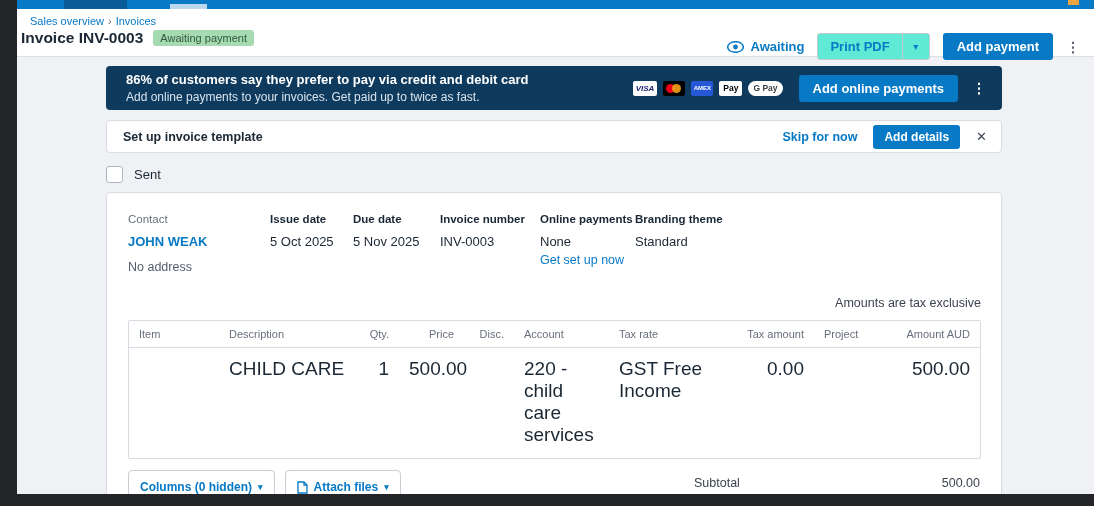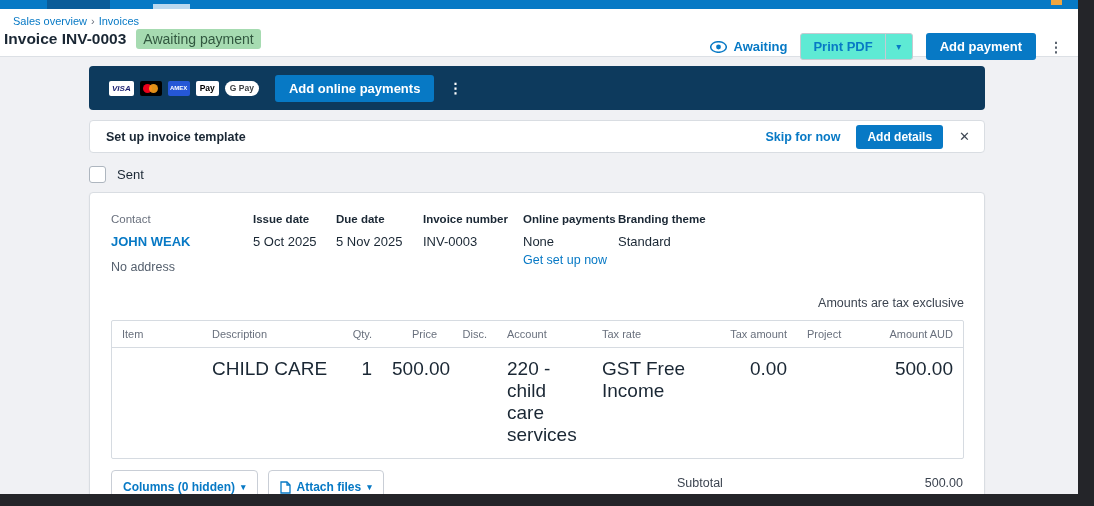--- a/index.html
+++ b/index.html
@@ -1,34 +1,34 @@
 <!DOCTYPE html>
 <html><head>
 <meta charset="utf-8">
 <style>
   * { margin:0; padding:0; box-sizing:border-box; }
   html,body { width:1094px; height:506px; font-family:"Liberation Sans", sans-serif; }
   body { background:#242529; position:relative; overflow:hidden; }
 
-  .viewport { position:absolute; left:0; top:0; width:1078px; height:494px; background:#F0F1F4; overflow:hidden; }
+  .viewport { position:absolute; left:17px; top:0; width:1078px; height:494px; background:#F0F1F4; overflow:hidden; }
 
   
   .topnav { position:relative; height:9px; background:#0779C5; }
   .topnav .seg-dark { position:absolute; left:47px; top:0; width:63px; height:9px; background:#0A5C99; }
   .topnav .seg-light { position:absolute; left:153px; top:4px; width:37px; height:5px; background:#BBD8EF; }
   .topnav .avatar { position:absolute; right:16px; top:0; width:11px; height:5px; background:#EFA53F; }
 
   
   .page-header { position:relative; height:48px; background:#fff; border-bottom:1px solid #DCE0E5; padding-left:13px; }
   .breadcrumb { padding-top:6px; font-size:11px; color:#0779C5; }
   .breadcrumb a { color:#0779C5; text-decoration:none; }
   .breadcrumb .sep { color:#69707D; margin:0 4px; }
   .title-row { display:flex; align-items:center; margin-left:-9px; margin-top:2px; }
   .page-title { font-size:15.5px; font-weight:bold; color:#1A2734; }
-  .status-badge { margin-left:10px; background:#A6DBB1; color:#31573F; font-size:14px; padding:2px 7px; border-radius:3px; }
+  .status-badge { margin-left:10px; background:#A6DBB1; color:#31573F; font-size:11px; padding:2px 7px; border-radius:3px; }
   .header-actions { position:absolute; right:15px; top:24px; display:flex; align-items:center; gap:13px; }
   .preview-btn { display:flex; align-items:center; gap:6px; color:#0779C5; font-size:13px; font-weight:bold; cursor:pointer; }
   .split-btn { display:flex; height:27px; background:#5eead4; border:1px solid #C5CAD1; border-radius:3px; overflow:hidden; }
   .split-btn .main { padding:0 12px; display:flex; align-items:center; color:#0779C5; font-size:13px; font-weight:bold; cursor:pointer; }
   .split-btn .caret-part { width:27px; display:flex; align-items:center; justify-content:center; border-left:1px solid #C5CAD1; color:#0779C5; font-size:10px; cursor:pointer; }
   .btn-primary { background:#0779C5; color:#fff; border:none; font-weight:bold; font-size:13px; height:27px; padding:0 14px; border-radius:3px; font-family:"Liberation Sans",sans-serif; cursor:pointer; }
   .kebab { color:#5B6470; font-size:14px; font-weight:bold; cursor:pointer; letter-spacing:0; line-height:1; }
 
   .content { width:896px; margin-left:89px; }
 
@@ -132,20 +132,24 @@
           </span>
       </span>
       <button class="btn-primary">Add payment</button>
       <span class="kebab">⋮</span>
     </div>
   </div>
 
   <div class="content">
 
     <div class="promo">
+      <div class="promo-text">
+        <div class="headline">86% of customers say they prefer to pay via credit and debit card</div>
+        <div class="subtext">Add online payments to your invoices. Get paid up to twice as fast.</div>
+      </div>
       <div class="promo-right">
         <span class="chip visa">VISA</span>
         <span class="chip mc">
             <span class="c1"></span>
             <span class="c2"></span>
           </span>
         <span class="chip amex">AMEX</span>
         <span class="chip apay">Pay</span>
         <span class="chip gpay">G Pay</span>
         <button class="btn-primary cta">Add online payments</button>

